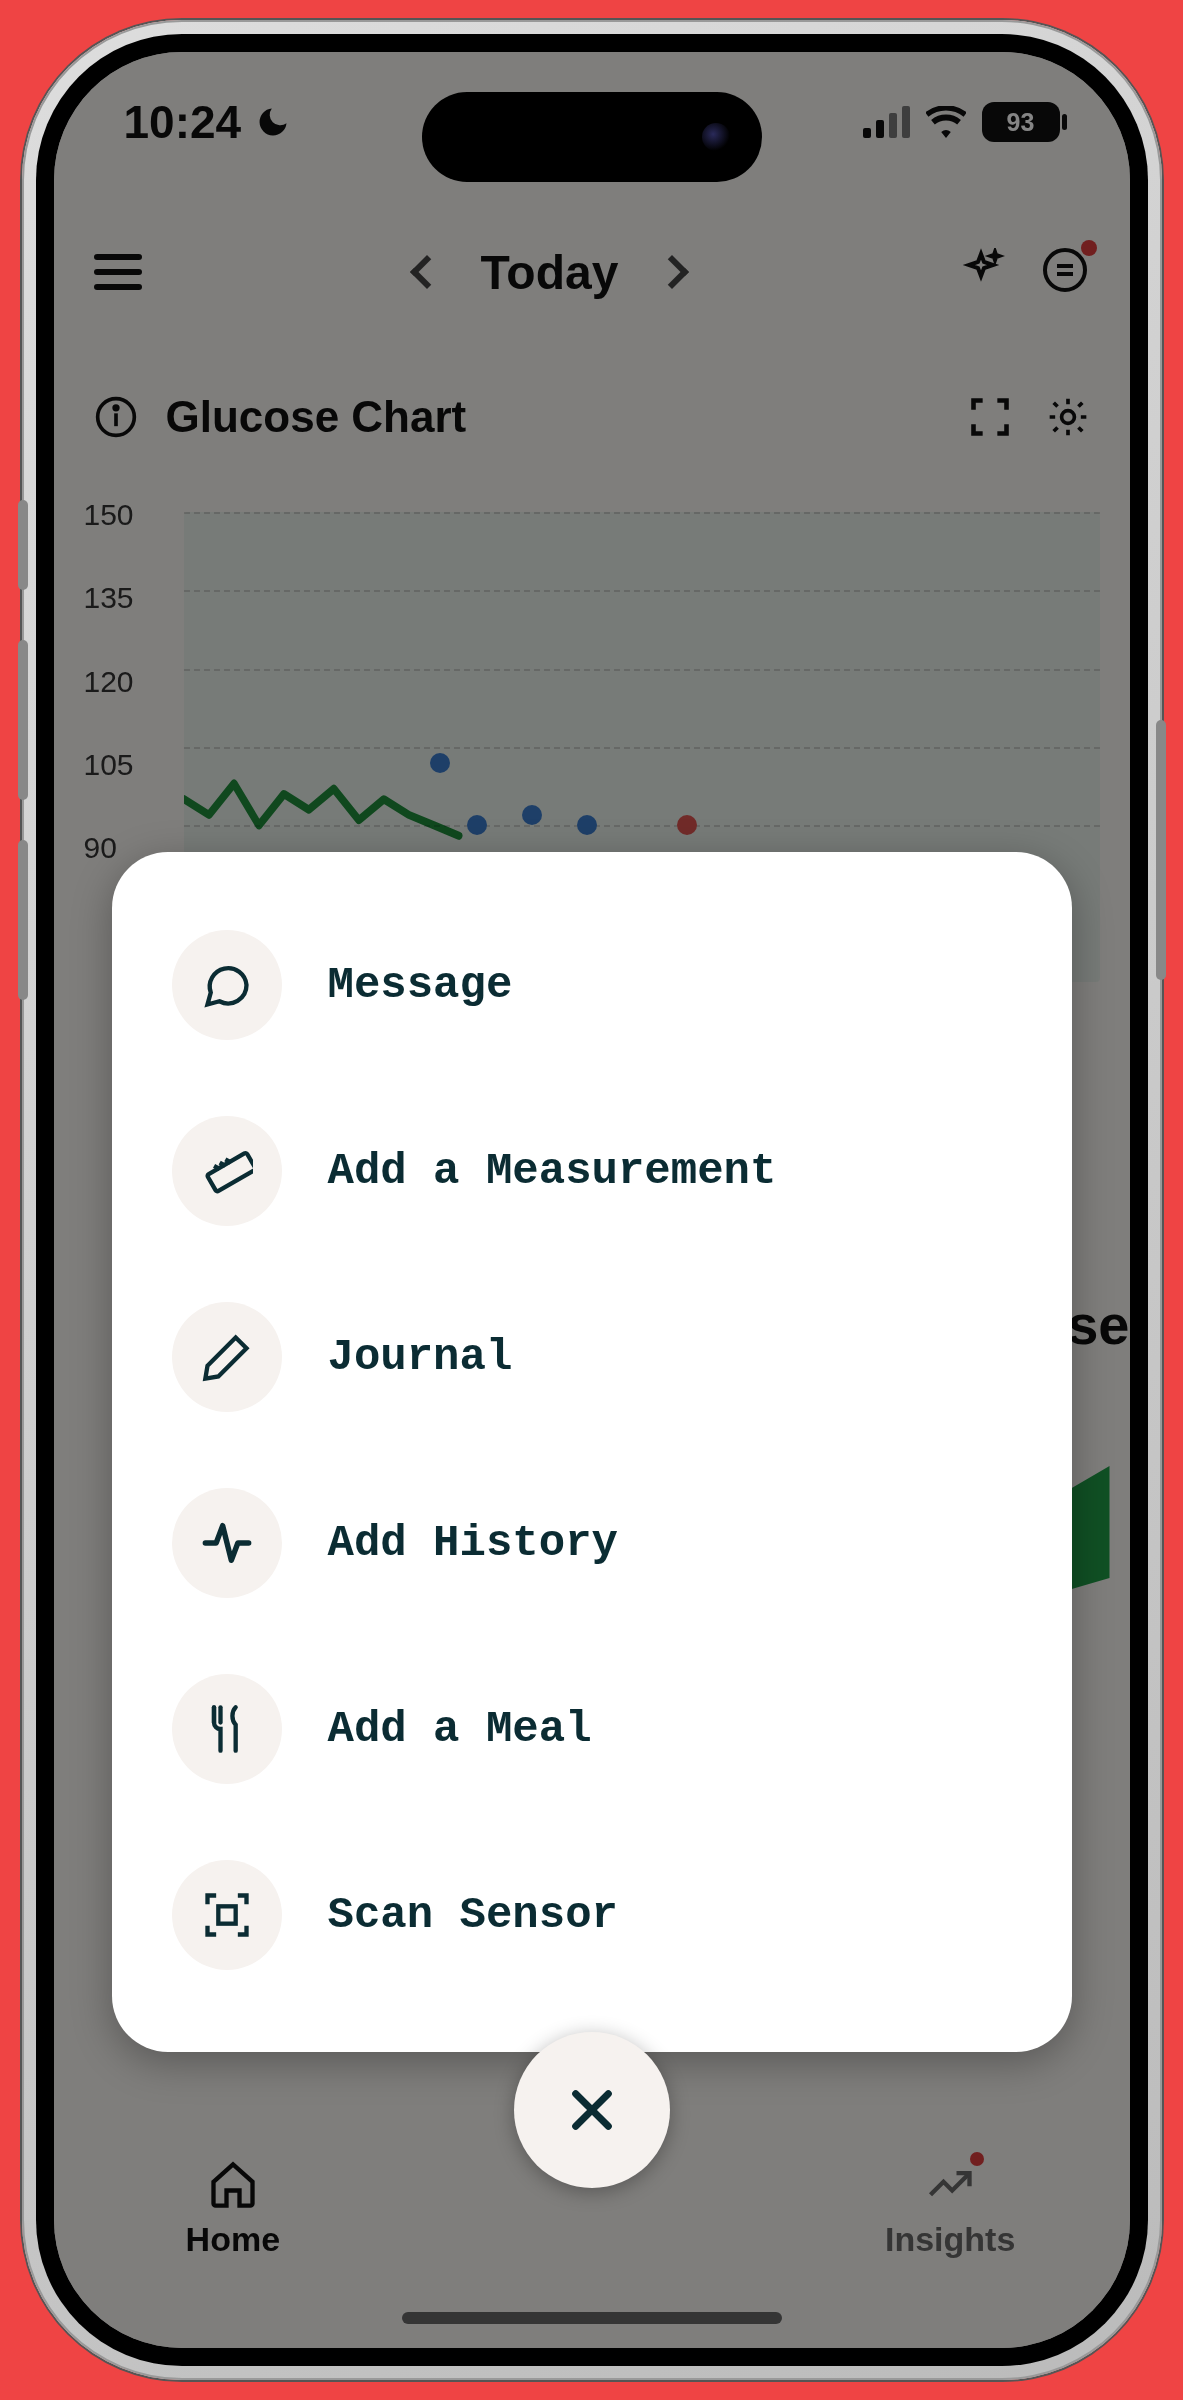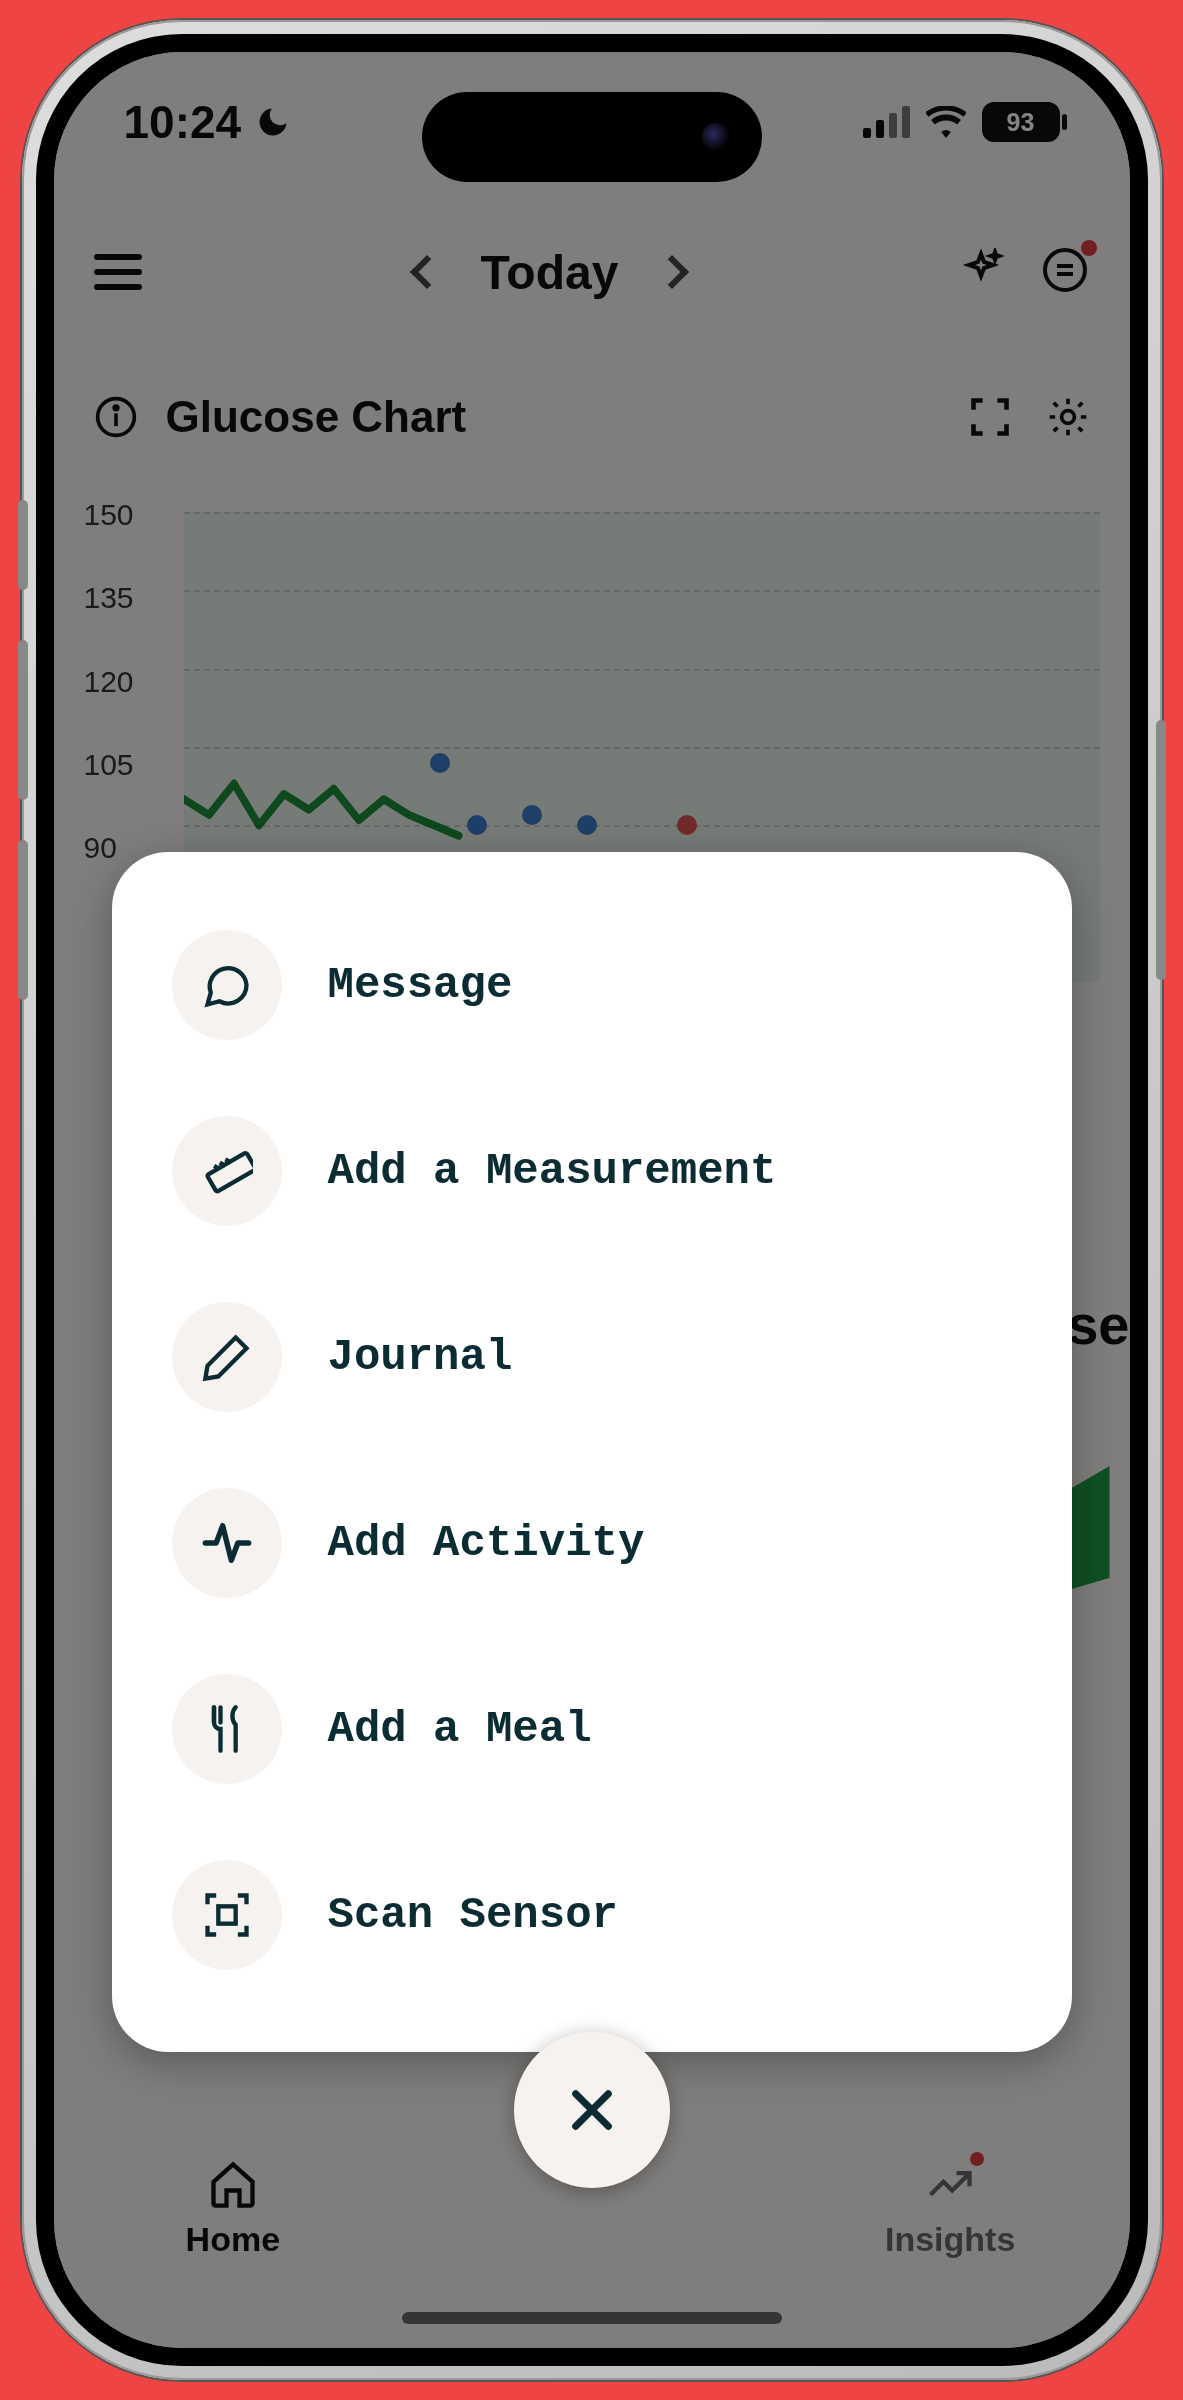--- a/index.html
+++ b/index.html
@@ -347,21 +347,21 @@
                 </svg>
               </div>
               <div class="sheet-label">Journal</div>
             </div>
             <div class="sheet-item">
               <div class="sheet-icon">
                 <svg viewBox="0 0 24 24" fill="none" stroke="currentColor" stroke-width="2.5" stroke-linecap="round" stroke-linejoin="round">
                   <polyline points="2 12 7 12 10 4 14 20 17 12 22 12"></polyline>
                 </svg>
               </div>
-              <div class="sheet-label">Add Activity</div>
+              <div class="sheet-label">Add History</div>
             </div>
             <div class="sheet-item">
               <div class="sheet-icon">
                 <svg viewBox="0 0 24 24" fill="none" stroke="currentColor" stroke-width="2" stroke-linecap="round">
                   <path d="M6 2v7a3 3 0 0 0 3 3v10"></path>
                   <path d="M6 2v7"></path>
                   <path d="M9 2v7"></path>
                   <path d="M16 2c-2 2-2 6 0 8v12"></path>
                 </svg>
               </div>

